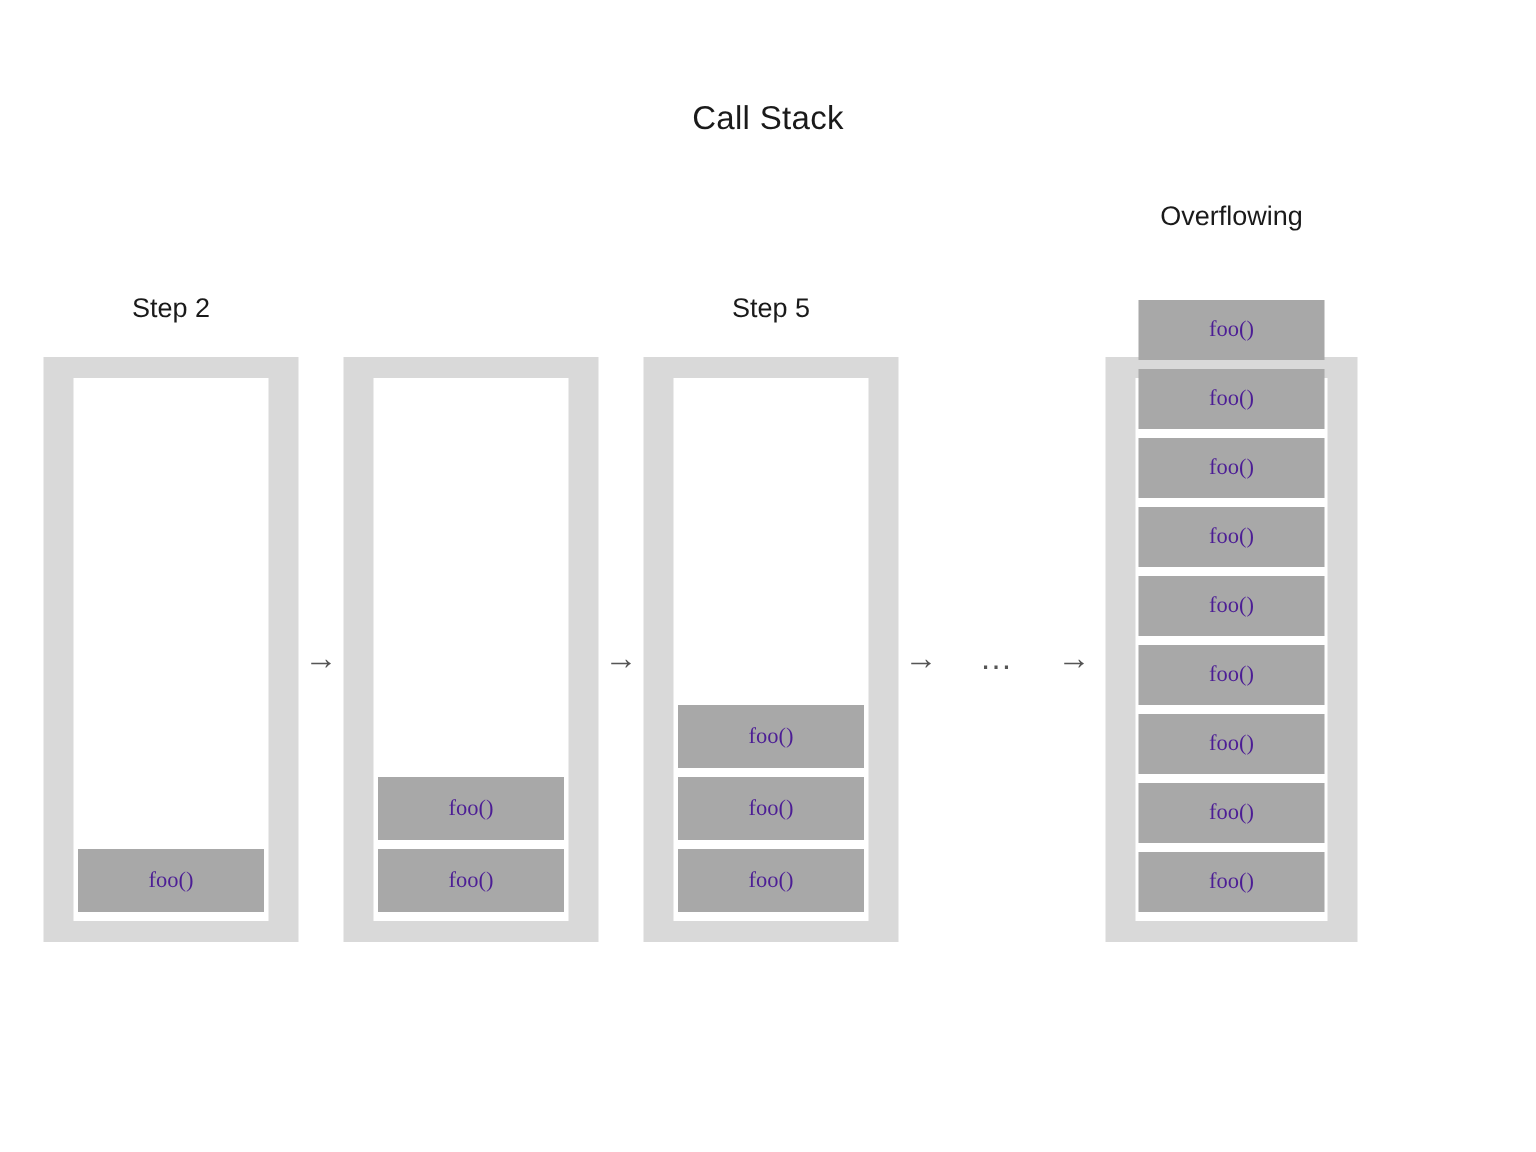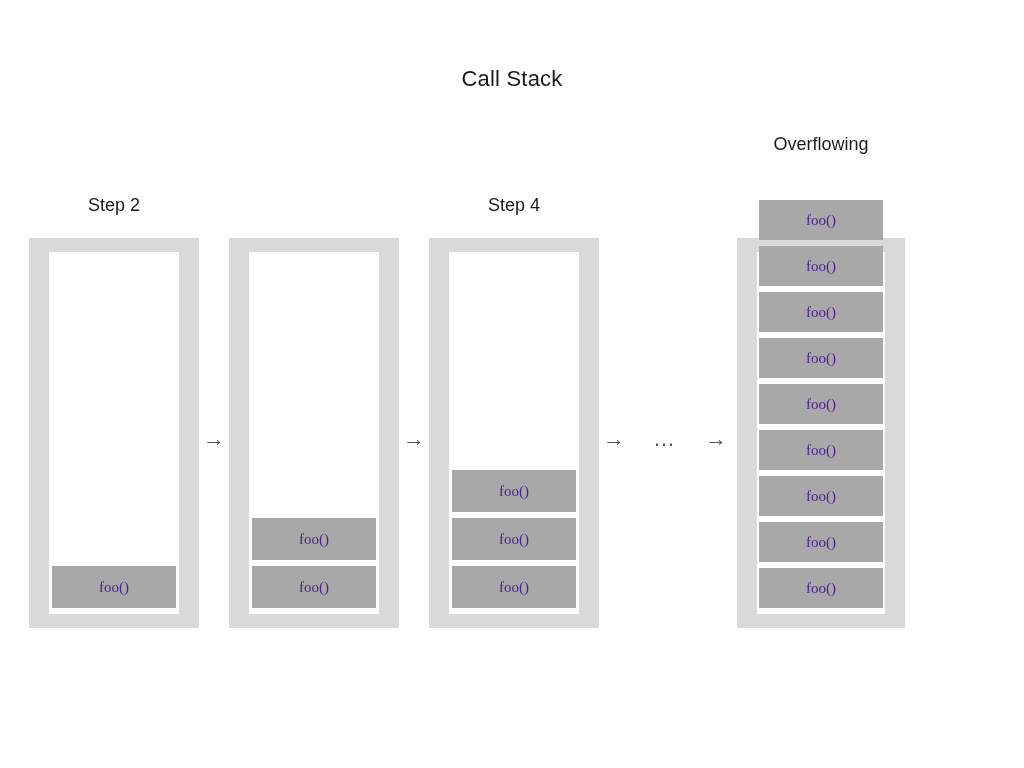--- a/index.html
+++ b/index.html
@@ -124,21 +124,21 @@
     <div class="frame-outer" style="left:229px; top:238px; width:170px; height:390px;"></div>
     <div class="frame-inner" style="left:249px; top:252px; width:130px; height:362px;"></div>
     <div class="boxes" style="left:252px; top:252px; width:124px; height:356px;">
       <div class="frame-box" style="width:124px; height:42px;">foo()</div>
       <div class="frame-box" style="width:124px; height:42px;">foo()</div>
     </div>
   </div>
 
   <div class="arrow" style="left:396px; top:428px; width:36px;">→</div>
 
-  <div class="col-label" style="left:429px; top:195px; width:170px;">Step 4</div>
+  <div class="col-label" style="left:429px; top:195px; width:170px;">Step 5</div>
   <div class="stack-column">
     <div class="frame-outer" style="left:429px; top:238px; width:170px; height:390px;"></div>
     <div class="frame-inner" style="left:449px; top:252px; width:130px; height:362px;"></div>
     <div class="boxes" style="left:452px; top:252px; width:124px; height:356px;">
       <div class="frame-box" style="width:124px; height:42px;">foo()</div>
       <div class="frame-box" style="width:124px; height:42px;">foo()</div>
       <div class="frame-box" style="width:124px; height:42px;">foo()</div>
     </div>
   </div>
 

